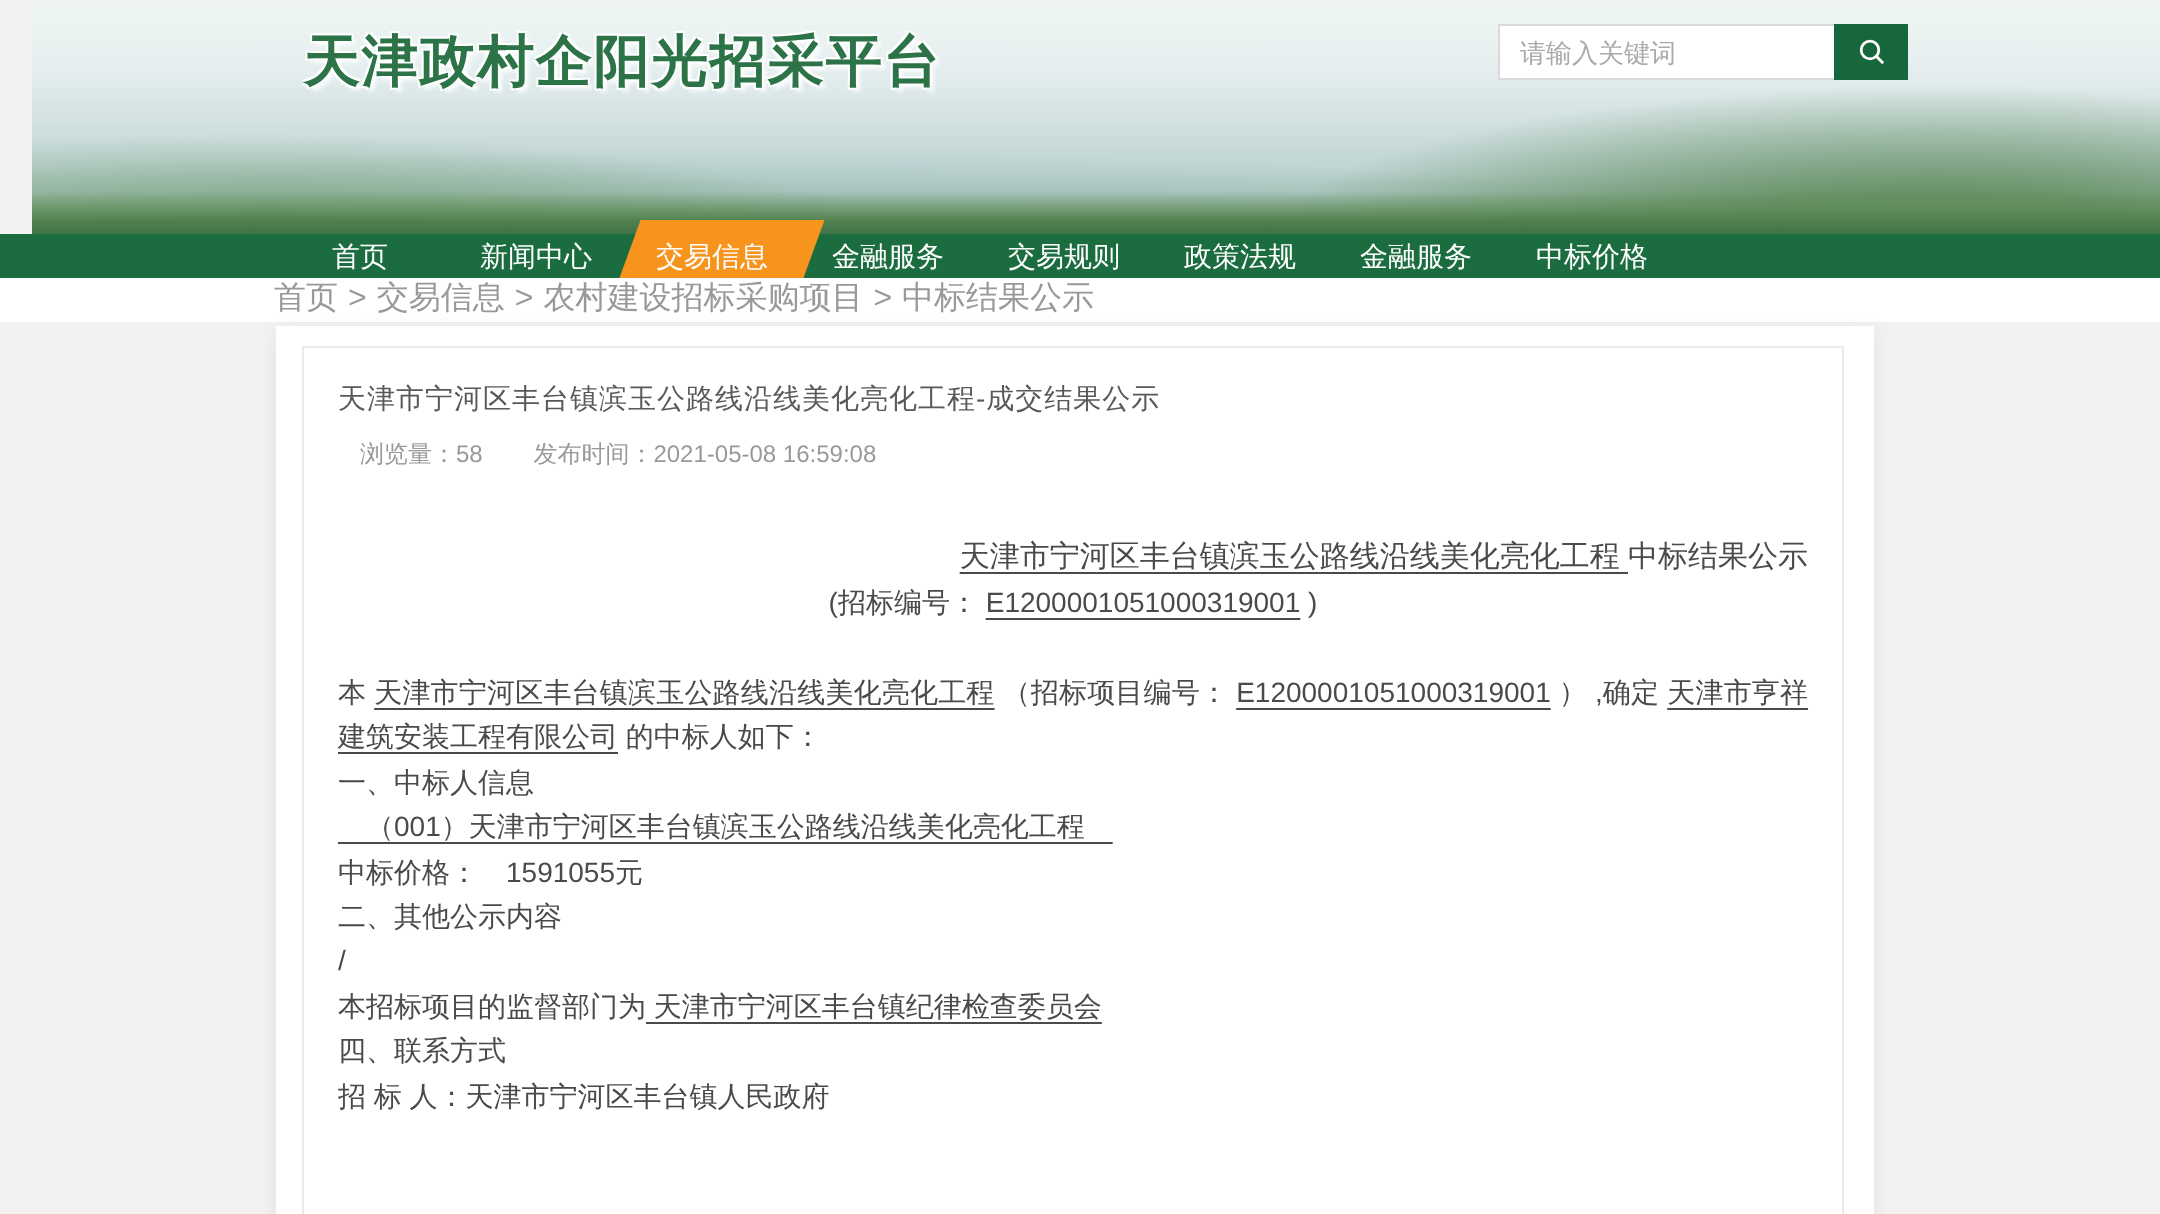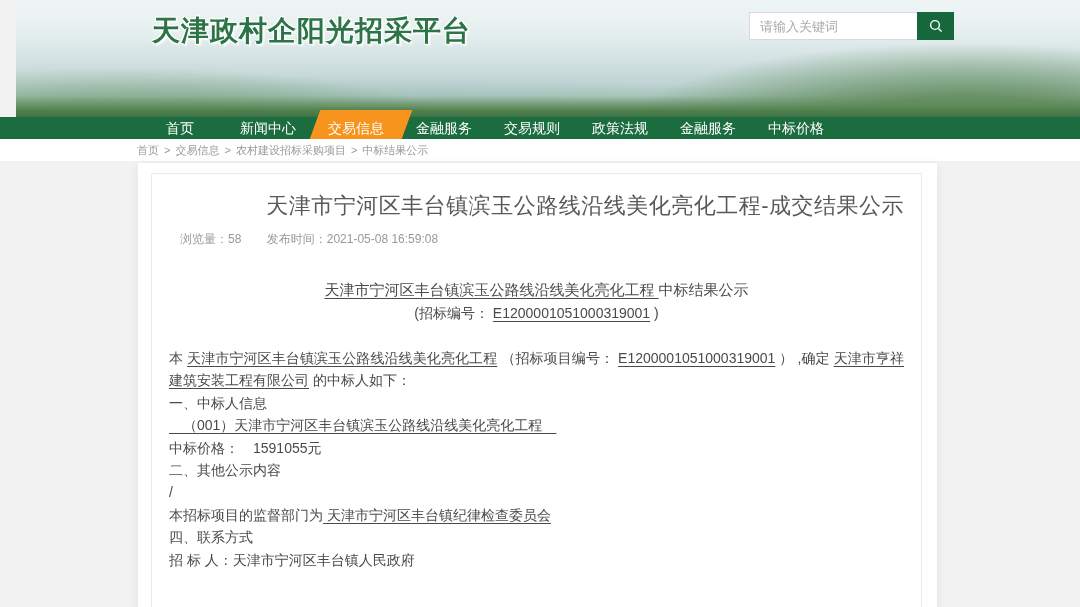--- a/index.html
+++ b/index.html
@@ -58,43 +58,43 @@
     background:var(--active-orange,#f7941e);
     transform:skewX(-20deg);
   }
   .nav-item.active .tab-bg { display:block; }
   .nav-item .lbl { position:relative; z-index:1; }
 
   
   .crumb-bar {
     position:absolute; left:0; top:139px; width:1080px; height:22px;
     background:#fff; line-height:22px; padding-left:137px;
-    font-size:11px; color:#999;
+    font-size:16px; color:#999;
   }
   .crumb-bar .sep { margin:0 5px; color:#999; }
   .crumb-bar a { color:#999; text-decoration:none; cursor:pointer; }
 
   
   .card {
     position:absolute; left:138px; top:163px; width:799px; height:460px;
     background:#fff; box-shadow:0 2px 10px rgba(0,0,0,0.07);
   }
   .card-inner {
     position:absolute; left:13px; right:15px; top:10px; bottom:-2px;
     border:1px solid #ebebeb; padding:0 17px;
   }
   .article-title {
-    margin-top:17px; text-align:right;
-    font-size:22px; font-weight:normal; color:#595959; letter-spacing:0.5px;
+    margin-top:17px; text-align:left;
+    font-size:14px; font-weight:normal; color:#595959; letter-spacing:0.5px;
   }
   .article-meta {
     margin-top:10px; text-align:left; font-size:12px; color:#999;
   }
   .article-meta .grp { margin:0 11px; }
-  .subtitle { margin-top:33px; text-align:center; font-size:15px; color:#4a4a4a; }
+  .subtitle { margin-top:33px; text-align:right; font-size:15px; color:#4a4a4a; }
   .bid-line { margin-top:5px; text-align:center; font-size:14px; color:#4a4a4a; }
   .article-body {
     margin-top:24px; font-size:14px; line-height:22.4px; color:#4a4a4a;
     text-align:justify;
   }
   .article-body .line { min-height:22.4px; }
   .u { text-decoration:underline; text-underline-offset:3px; }
 </style>
 </head>
 <body>

